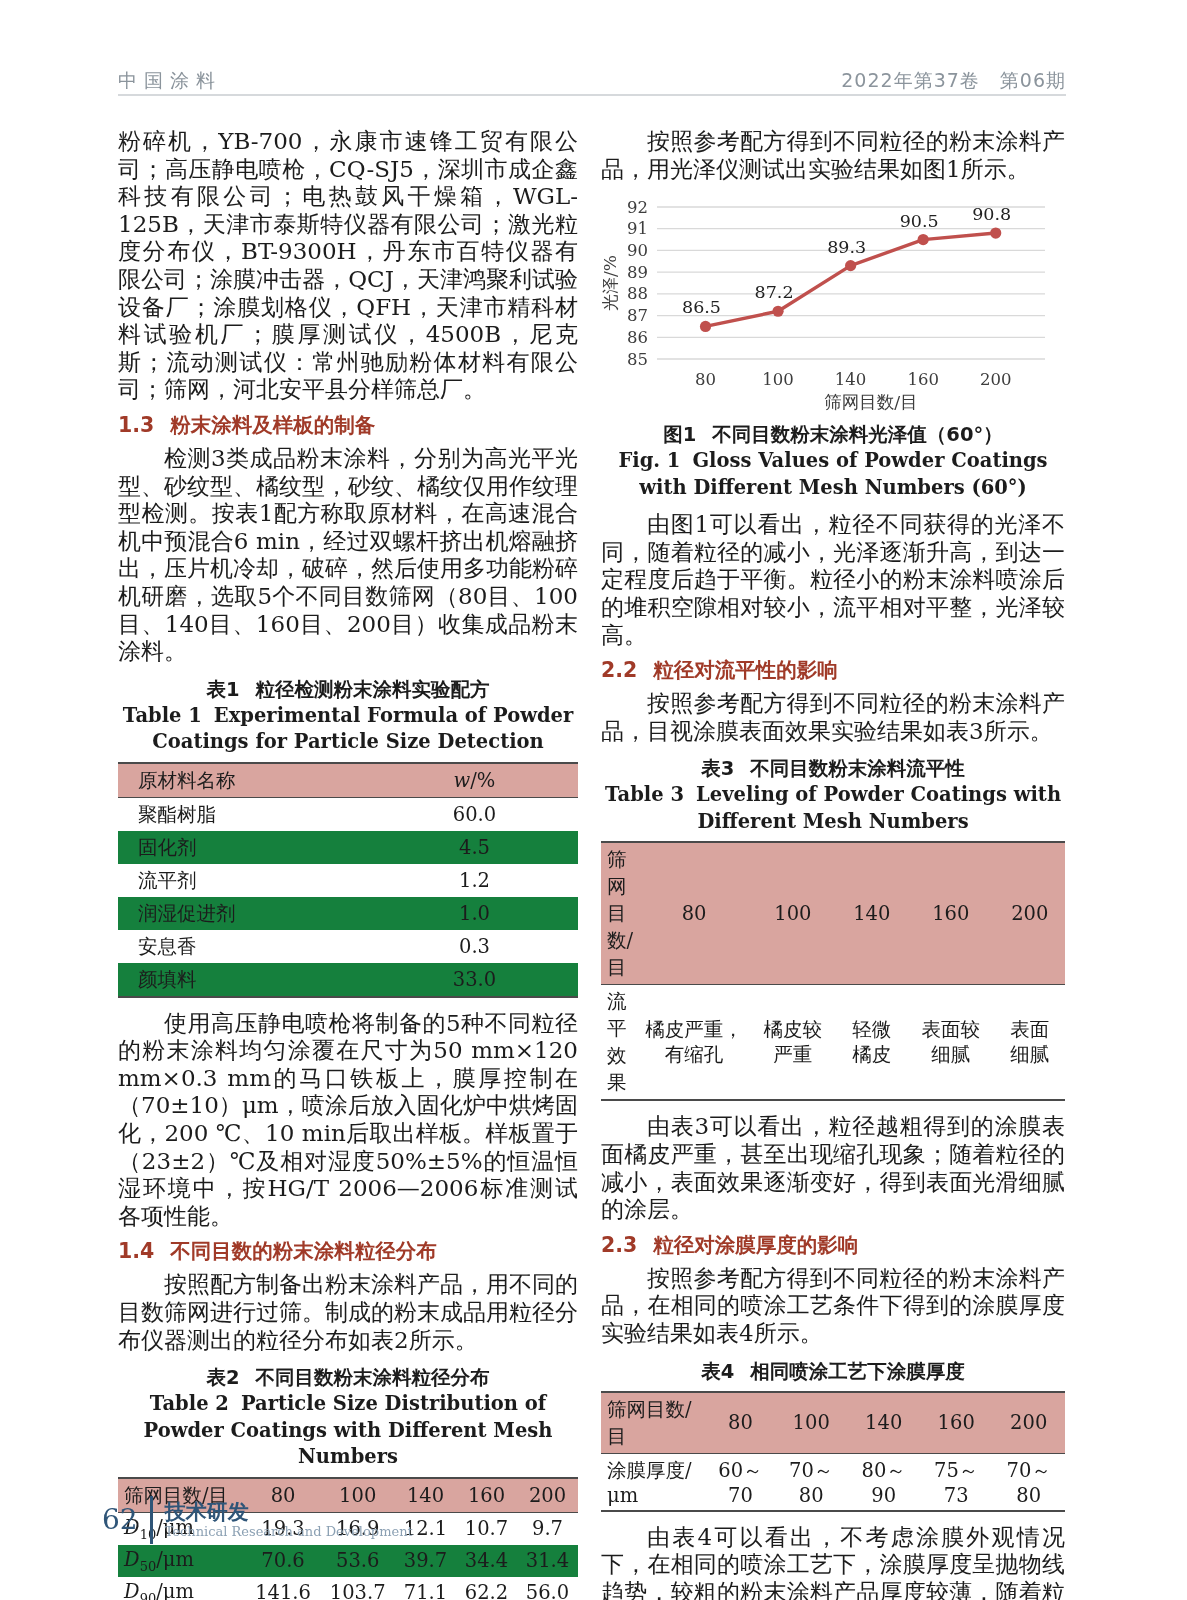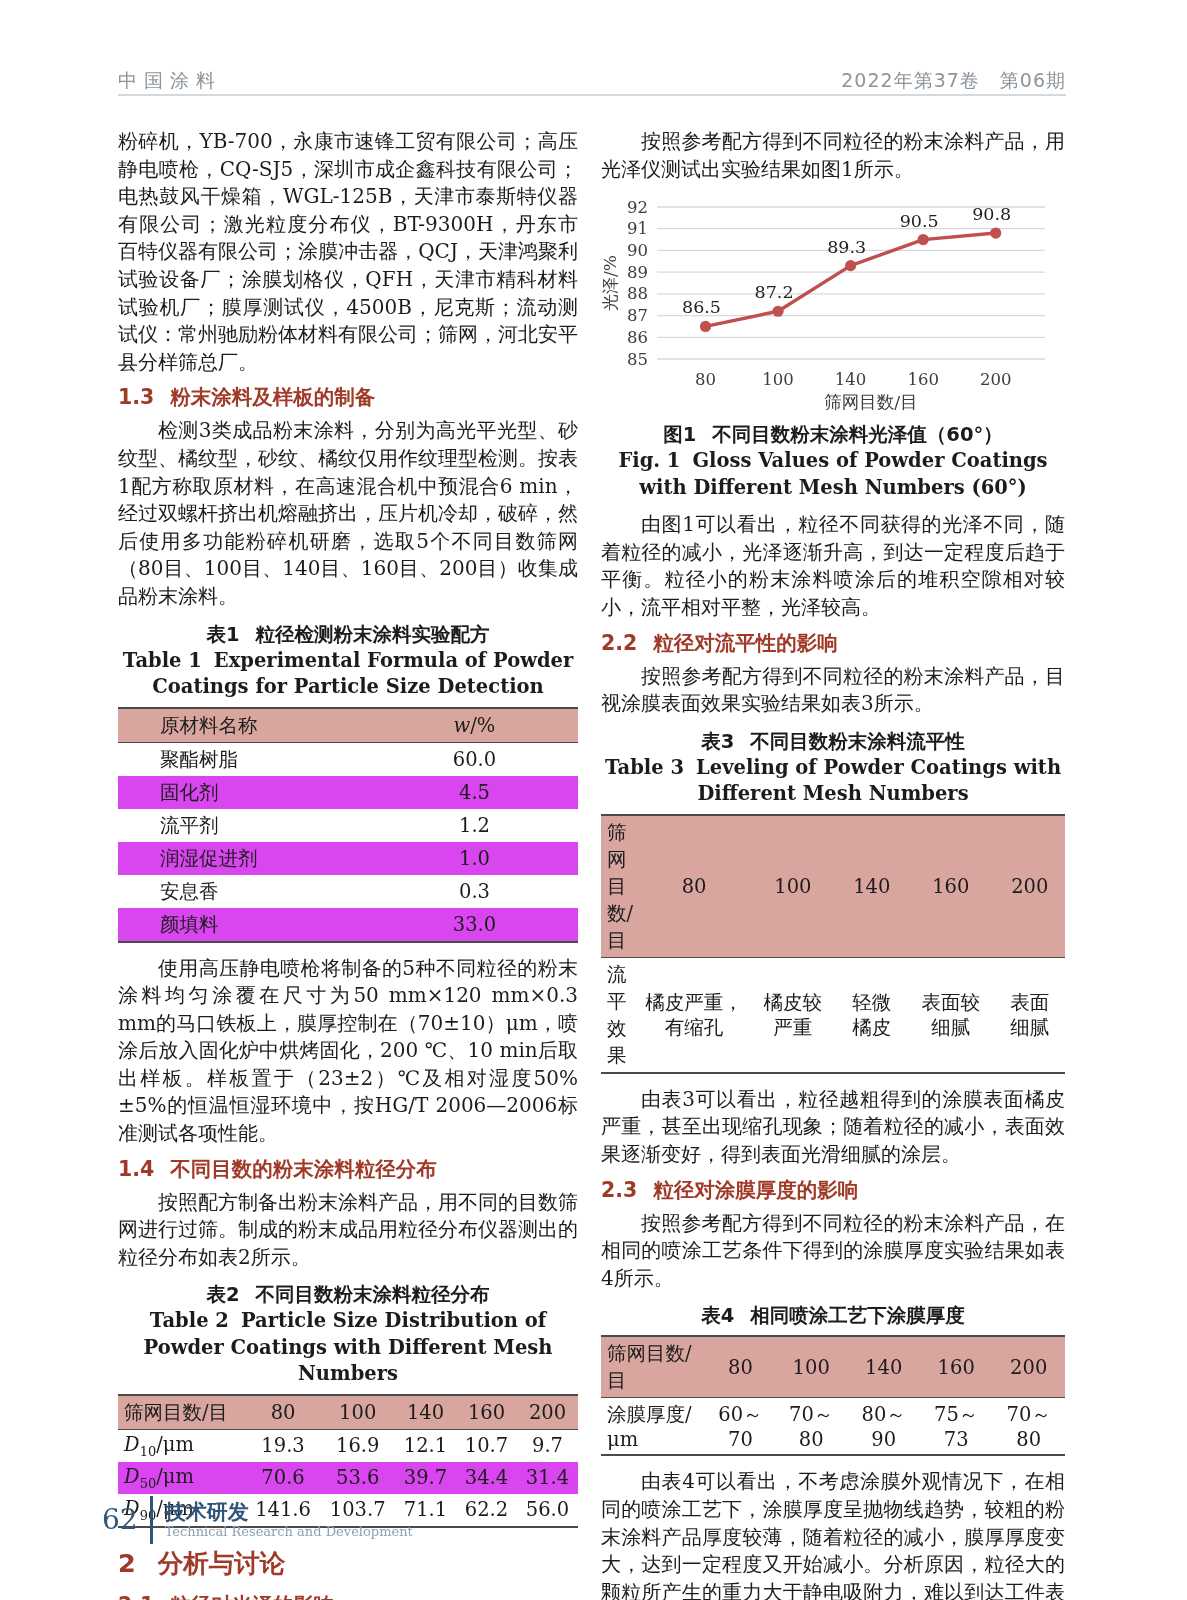--- a/index.html
+++ b/index.html
@@ -15,21 +15,21 @@
     color:#8b949c; font-family:"DejaVu Sans","Liberation Sans",sans-serif;
     font-size:19px;
   }
   .journal-name { letter-spacing:7px; }
   .issue-info { letter-spacing:1px; }
 
   .col { position:absolute; top:128px; }
   .col-left  { left:118px; width:460px; }
   .col-right { left:601px; width:464px; }
 
-  p.body { font-size:20px; line-height:27.6px; text-align:justify; margin:0 0 4px 0; }
+  p.body { font-size:23px; line-height:27.6px; text-align:justify; margin:0 0 4px 0; }
   p.indent { text-indent:2em; }
 
   .sec-head {
     color:#a03a28; font-family:"DejaVu Sans","Liberation Sans",sans-serif;
     font-weight:bold; font-size:20.5px; margin:7px 0 6px 0;
   }
   .sec-head .num { margin-right:16px; }
   .sec-head.big { font-size:25.5px; margin:18px 0 10px 0; }
   .sec-head.big .num { margin-right:22px; }
 
@@ -37,23 +37,23 @@
   .cap .zh { display:block; font-family:"DejaVu Sans","Liberation Sans",sans-serif; font-size:19.5px; line-height:27px; }
   .cap .zh .sp { margin-right:16px; }
   .cap .en { display:block; font-size:19.5px; line-height:26.5px; }
   .cap .en .sp { margin-right:12px; }
 
   table { width:100%; border-collapse:collapse; font-size:19.5px;
           border-top:2px solid #4a4a4a; border-bottom:2px solid #4a4a4a; }
   td { padding:3px 6px; height:25px; }
   tr.head-row { background:#d9a59f; }
   tr.head-row td { border-bottom:1px solid #4a4a4a; }
-  tr.stripe { background:#d946ef; }
+  tr.stripe { background:#15803d; }
   td.num { text-align:center; }
-  .t1 td.name { padding-left:42px; }
+  .t1 td.name { padding-left:20px; }
   .t1 td.val { text-align:center; width:45%; }
   .t-small td { font-size:19.5px; }
   .cell-multiline { line-height:25px; text-align:center; }
   i.var { font-style:italic; font-family:"DejaVu Serif","Liberation Serif",serif; }
   sub { font-size:13px; }
 
   .fig-wrap { margin:6px 0 0 0; }
   .fig-cap { margin-top:2px; }
 
   .page-footer {

